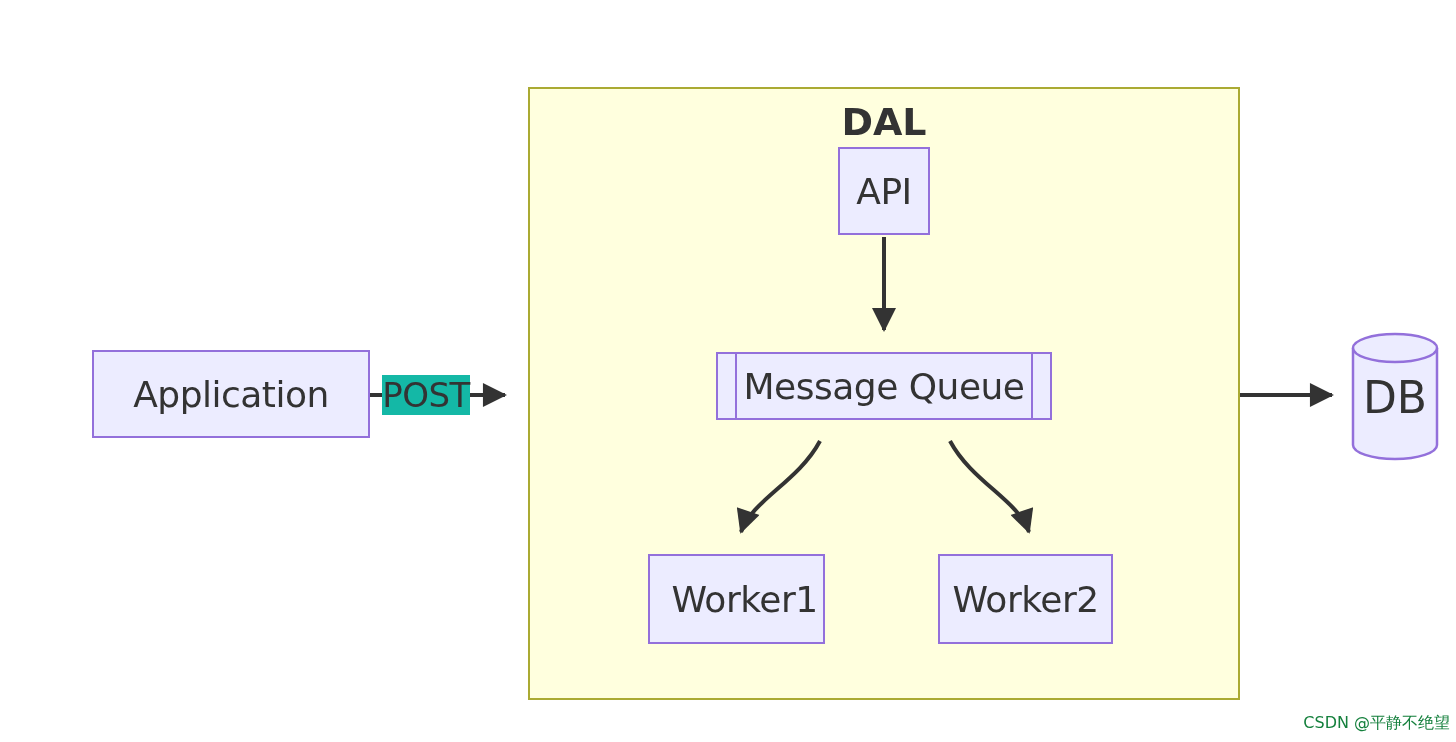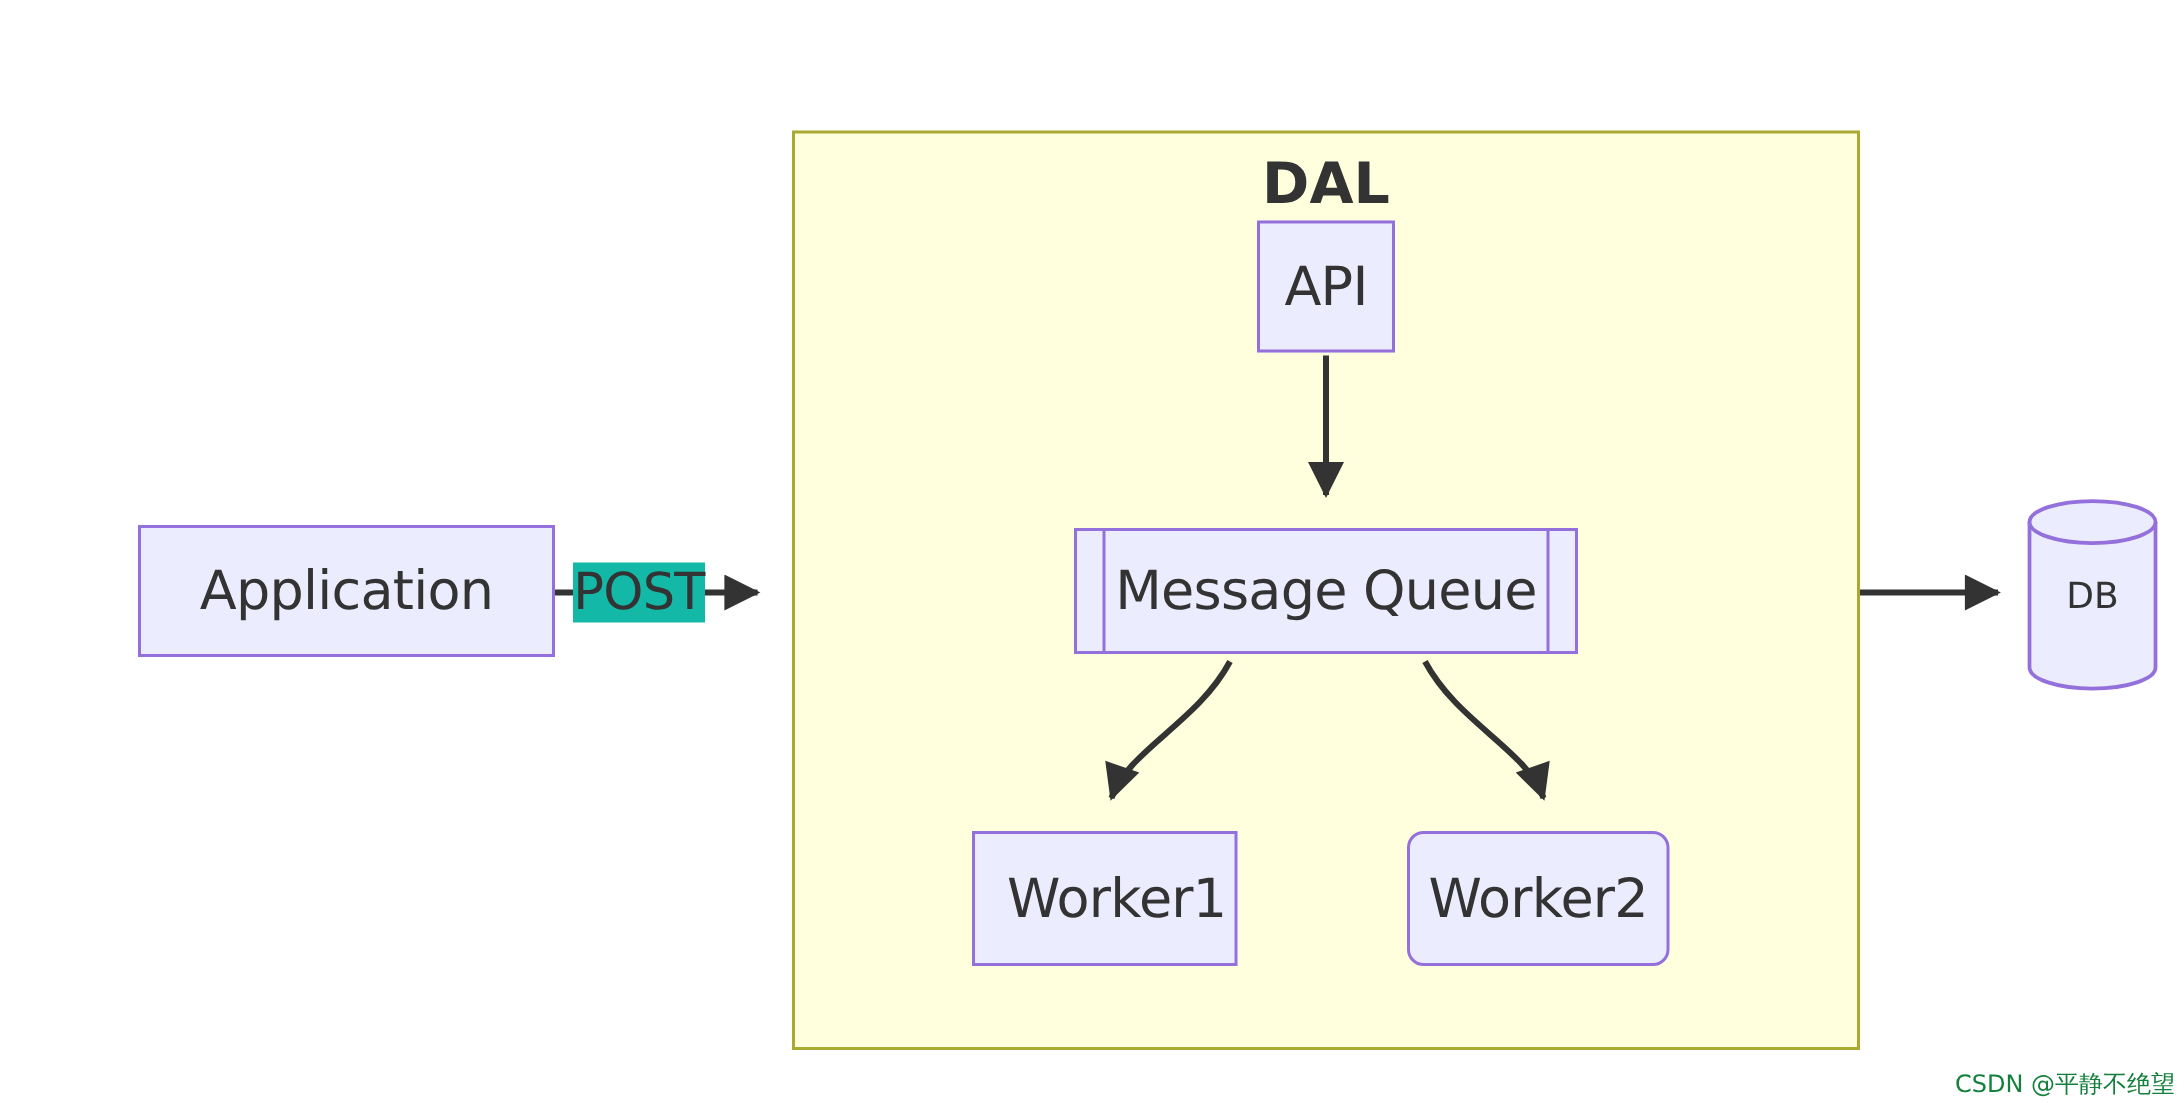--- a/index.html
+++ b/index.html
@@ -45,23 +45,23 @@
     position: absolute;
     left: 528px; top: 100px;
     width: 712px;
     text-align: center;
     font-size: 38px;
     font-weight: 700;
     color: #333333;
   }
   #node-application { left: 92px;  top: 350px; width: 278px; height: 88px; }
   #node-api         { left: 838px; top: 147px; width: 92px;  height: 88px; }
-  #node-mq          { left: 716px; top: 352px; width: 336px; height: 84px; }
+  #node-mq          { left: 716px; top: 352px; width: 336px; height: 68px; }
   #node-worker1     { left: 648px; top: 554px; width: 177px; height: 90px; padding-left: 16px; }
-  #node-worker2     { left: 938px; top: 554px; width: 175px; height: 90px; border-radius: 11px; }
+  #node-worker2     { left: 938px; top: 554px; width: 175px; height: 90px; }
   .subroutine-line {
     position: absolute;
     top: -2px; bottom: -2px;
     width: 0;
     border-left: 2px solid #9370DB;
   }
   .subroutine-line.left  { left: 17px; }
   .subroutine-line.right { right: 17px; }
   .edge-label {
     position: absolute;
@@ -76,21 +76,21 @@
     justify-content: center;
   }
   #node-db-label {
     position: absolute;
     left: 1353px; top: 352px;
     width: 84px; height: 90px;
     display: flex;
     align-items: center;
     justify-content: center;
     color: #333333;
-    font-size: 24px;
+    font-size: 44px;
   }
   .watermark {
     position: absolute;
     right: 6px; bottom: 8px;
     color: #15803d;
     font-size: 16px;
     white-space: nowrap;
   }
 </style>
 </head>

